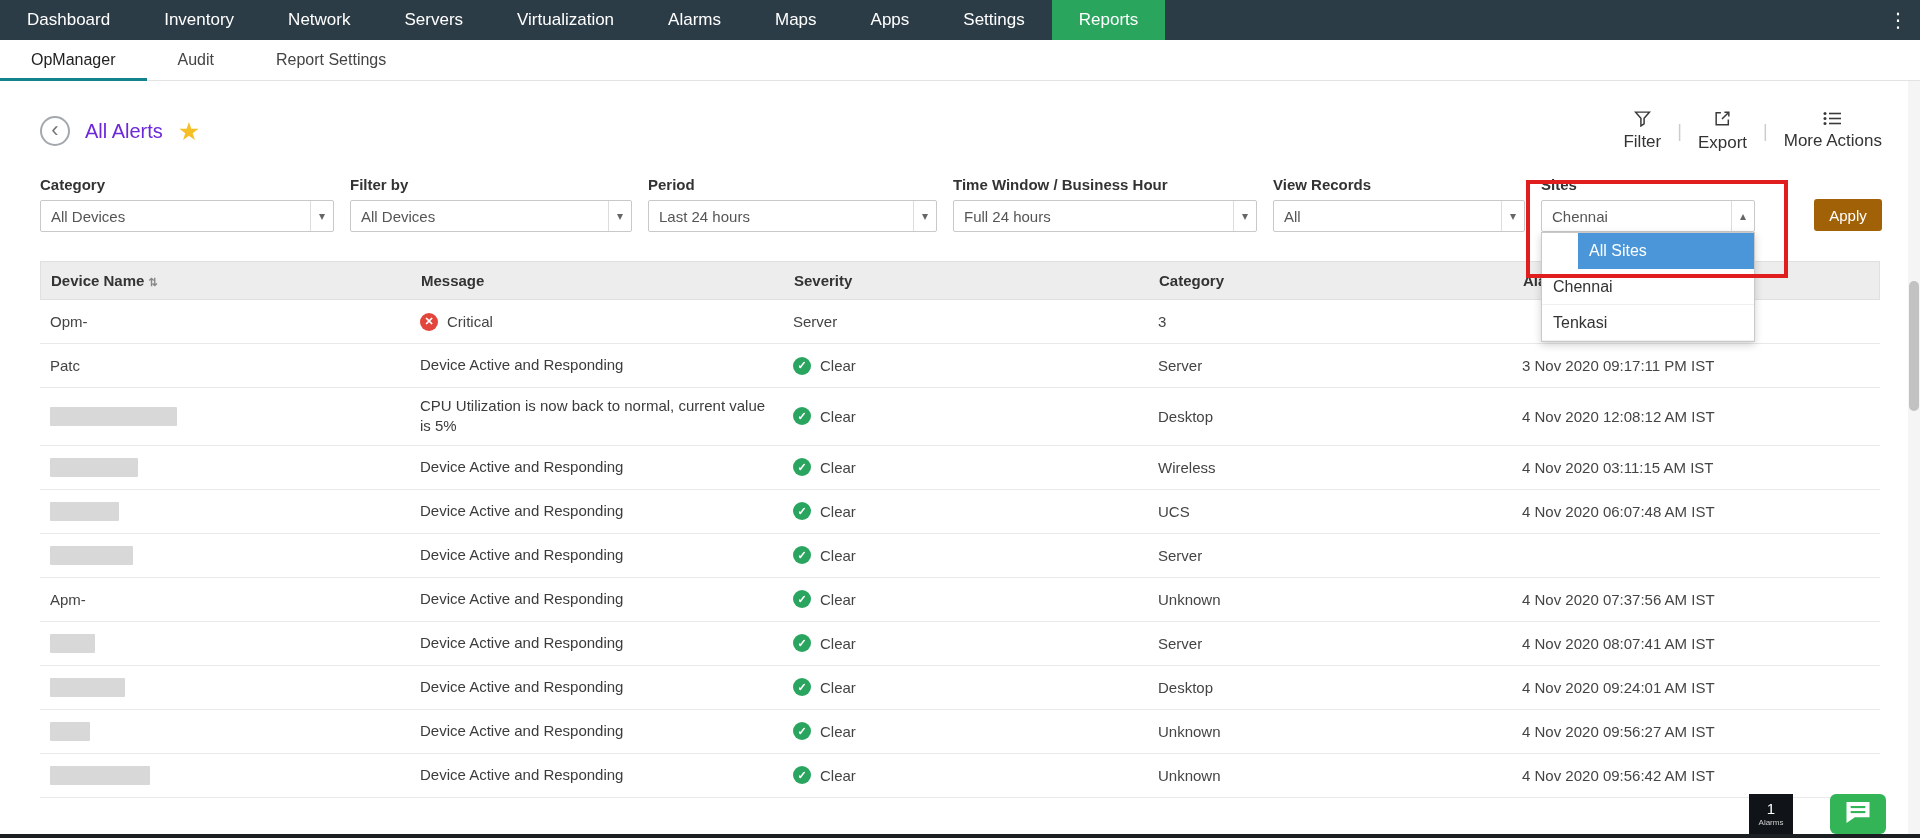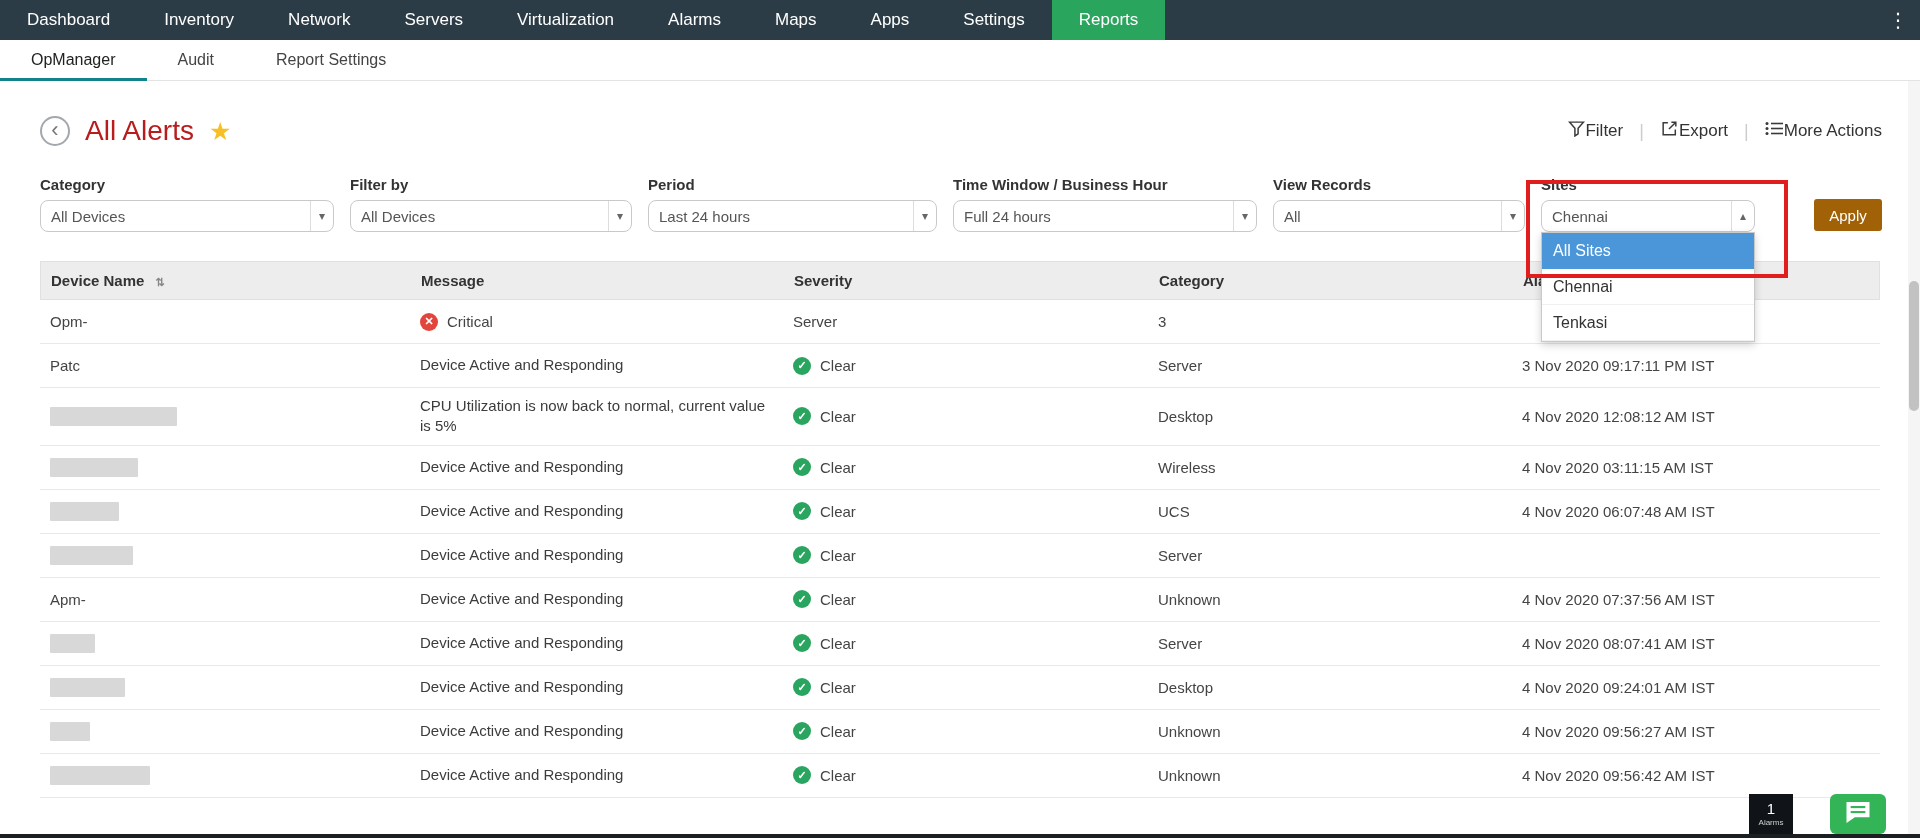--- a/index.html
+++ b/index.html
@@ -21,55 +21,55 @@
               position:relative; cursor:pointer; }
   .sub-item.active { color:#222; }
   .sub-item.active::after { content:""; position:absolute; left:0; right:0; bottom:-1px; height:3px; background:#12838d; }
 
   
   .page-header { position:absolute; top:103px; left:40px; right:38px; height:56px;
                  display:flex; align-items:center; }
   .back-btn { width:30px; height:30px; border:2px solid #a3a8ad; border-radius:50%;
               display:flex; align-items:center; justify-content:center; color:#777;
               font-size:22px; line-height:1; margin-right:15px; cursor:pointer; padding-bottom:3px; }
-  .page-title { font-size:28px; color:#b91c1c; }
+  .page-title { font-size:20px; color:#6d28d9; }
   .star { color:#f6bf26; font-size:25px; margin-left:15px; cursor:pointer; }
   .header-actions { margin-left:auto; display:flex; align-items:center; gap:16px; font-size:17px; color:#333; }
-  .h-action { display:flex; align-items:center; cursor:pointer; }
+  .h-action { display:flex; align-items:center; cursor:pointer;flex-direction:column; }
   .h-sep { color:#ccc; font-size:18px; }
 
   
   .filter-bar { position:absolute; top:176px; left:40px; display:flex; gap:16px; z-index:20; }
   .filter-group { position:relative; }
   .filter-label { font-size:15px; font-weight:bold; color:#333; margin-bottom:7px; white-space:nowrap; }
-  .select { height:32px; border:1px solid #c9c9c9; border-radius:8px; background:#fff;
+  .select { height:32px; border:1px solid #c9c9c9; border-radius:2px; background:#fff;
             display:flex; align-items:center; justify-content:space-between;
             padding:0 0 0 10px; font-size:15px; color:#555; cursor:pointer; }
   .select-value { overflow:hidden; white-space:nowrap; }
   .caret { color:#666; font-size:12px; border-left:1px solid #ddd; padding:0 8px;
            height:100%; display:flex; align-items:center; }
   .dropdown { position:absolute; top:100%; left:0; right:0; background:#fff;
               border:1px solid #c9c9c9; box-shadow:0 3px 8px rgba(0,0,0,.18); z-index:30; }
   .option { height:36px; display:flex; align-items:center; padding:0 11px; font-size:16px;
             color:#333; cursor:pointer; border-bottom:1px solid #f0f0f0; background:#fff; }
-  .option.selected { background:#4a96d8; color:#fff; border-bottom:none; }
+  .option.selected { background:#4a96d8; color:#fff; border-bottom:none;margin-left:36px; }
   .apply-btn { position:absolute; top:199px; right:38px; width:68px; height:32px;
                background:#a16207; color:#fff; border:none; border-radius:3px;
                font-size:15px; cursor:pointer; font-family:"Liberation Sans",sans-serif; z-index:20; }
 
   
   .annotation { position:absolute; left:1526px; top:180px; width:262px; height:98px;
                 border:4px solid #e01e1e; z-index:40; pointer-events:none; }
 
   
   .alerts-table { position:absolute; top:261px; left:40px; width:1840px; z-index:5; }
   .thead { display:grid; grid-template-columns:380px 373px 365px 364px 358px;
            background:#ededed; border:1px solid #e0e0e0; height:39px; align-items:center;
            font-weight:bold; font-size:15px; color:#333; }
-  .th { padding-left:0; display:flex; align-items:flex-end; gap:11px; cursor:pointer; }
+  .th { padding-left:0; display:flex; align-items:flex-end; gap:4px; cursor:pointer; }
   .th:first-child { padding-left:10px; }
   .sort-icon { font-size:11px; color:#888; }
   .row { display:grid; grid-template-columns:380px 373px 365px 364px 358px;
          min-height:44px; align-items:center; border-bottom:1px solid #e9e9e9;
          font-size:15px; color:#444; }
   .cell { padding:8px 0; }
   .cell-device { padding-left:10px; }
   .cell-message { max-width:350px; line-height:1.35; color:#3c3c3c; }
   .cell-severity { display:flex; align-items:center; gap:9px; }
   .sev-icon { width:18px; height:18px; border-radius:50%; color:#fff; font-size:11px;

